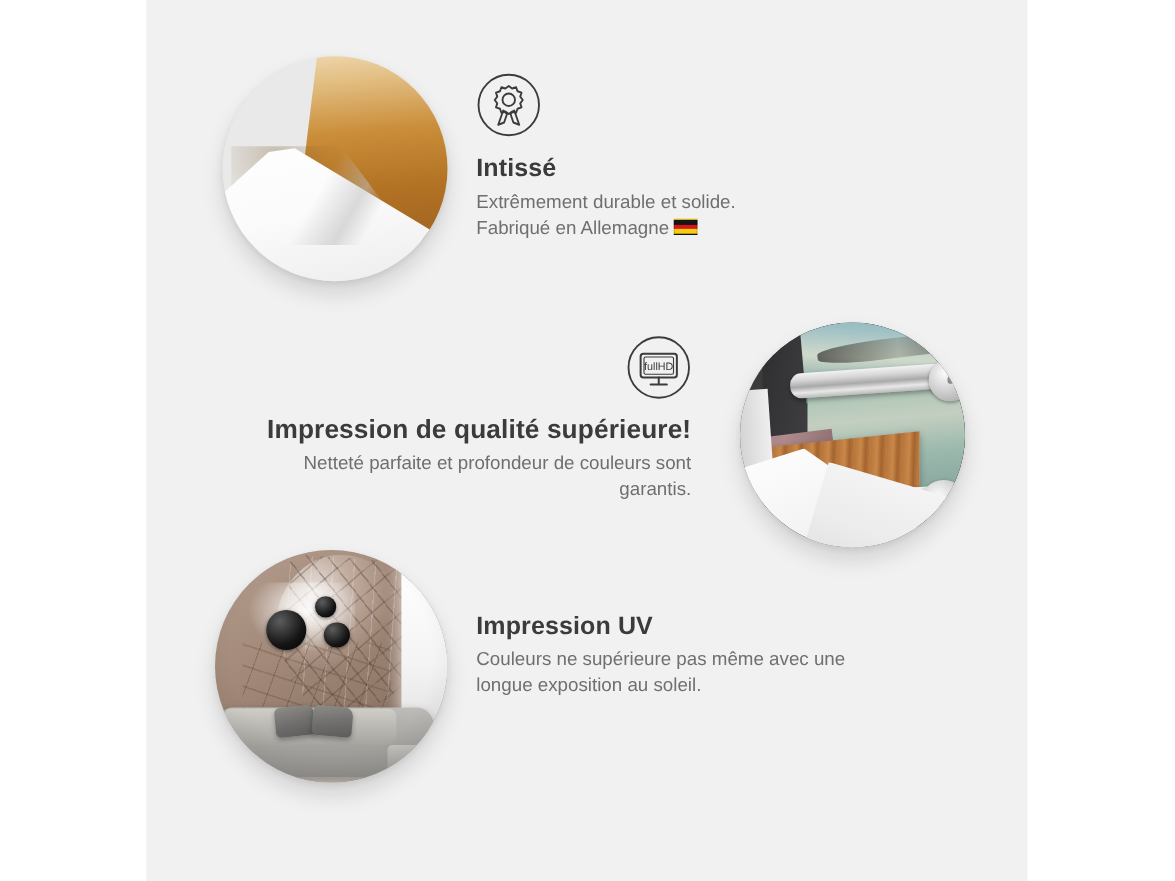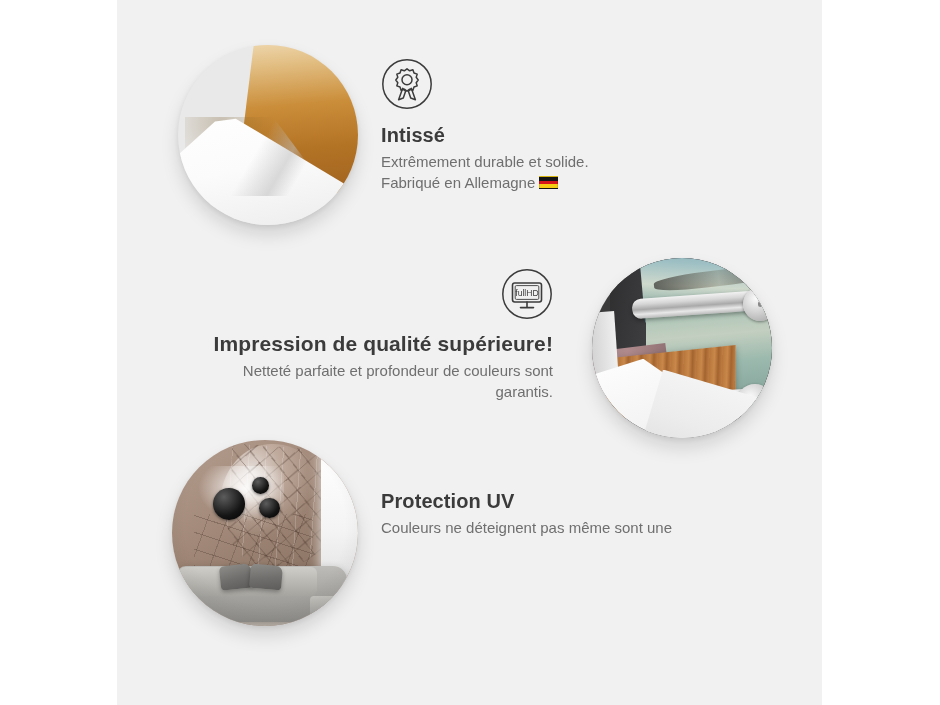--- a/index.html
+++ b/index.html
@@ -368,20 +368,21 @@
         <div class="rm-sofa"></div>
         <div class="rm-sofa-back"></div>
         <div class="rm-cushion" id="cush-a"></div>
         <div class="rm-cushion" id="cush-b"></div>
         <div class="rm-ottoman"></div>
         <div class="rm-vignette"></div>
       </div>
     </div>
 
     <div class="feature" id="feature-uv">
-      <h2>Protection UV</h2>
+      <h2>Impression UV</h2>
       <p>
-        <span>Couleurs ne déteignent pas même sont une</span><br>
+        <span>Couleurs ne supérieure pas même avec une</span><br>
+        <span>longue exposition au soleil.</span>
       </p>
     </div>
 
   </div>
 </div>
 
 </body></html>

